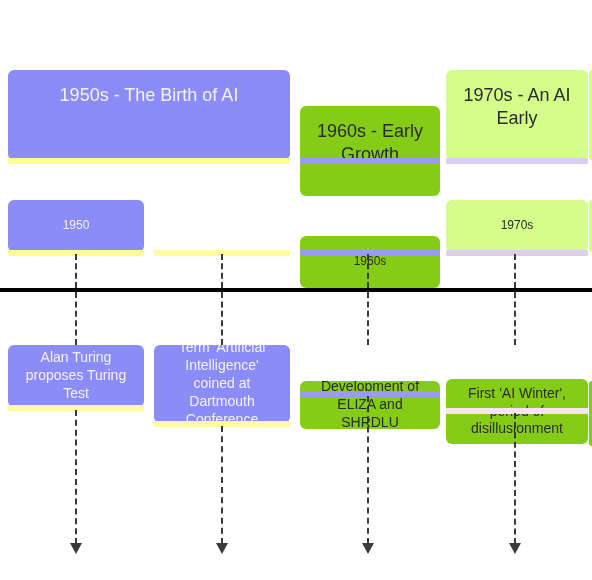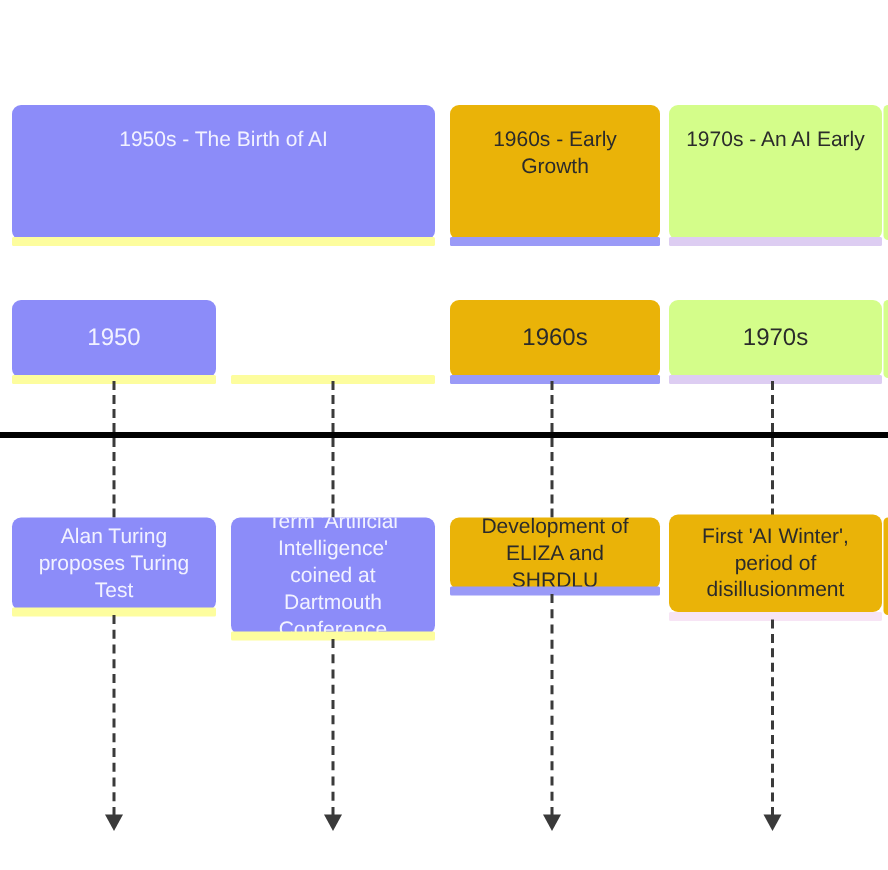--- a/index.html
+++ b/index.html
@@ -27,21 +27,21 @@
     text-align: center;
     line-height: 1.28;
     padding: 14px 10px 10px 10px;
     overflow: hidden;
   }
   .card.mid { align-items: center; padding-top: 10px; }
   .card.body { align-items: center; padding: 10px 12px; }
 
   
   .c-purple { background: #8c8cf9; color: #f2f2ff; }
-  .c-yellow { background: #eab308; color: #2b2b2b; }
+  .c-yellow { background: #84cc16; color: #2b2b2b; margin-top: 36px; }
   .c-green  { background: #d4fd8a; color: #2b2b2b; }
 
   
   .bar {
     position: absolute;
     height: 6px;
     border-radius: 1px;
   }
   .b-yellow   { background: #fdfd9e; }
   .b-purple   { background: #9a9af7; }
@@ -66,22 +66,22 @@
   }
   .arrowhead {
     position: absolute;
     width: 0; height: 0;
     border-left: 6px solid transparent;
     border-right: 6px solid transparent;
     border-top: 11px solid #3a3a3a;
   }
 
   
-  .t-head { font-size: 14px; }
-  .t-mid  { font-size: 16px; }
+  .t-head { font-size: 18px; }
+  .t-mid  { font-size: 12px; }
   .t-body { font-size: 14px; }
 
   .edge-sliver {
     position: absolute;
     border-radius: 6px 0 0 6px;
   }
 </style>
 </head>
 <body>
 

